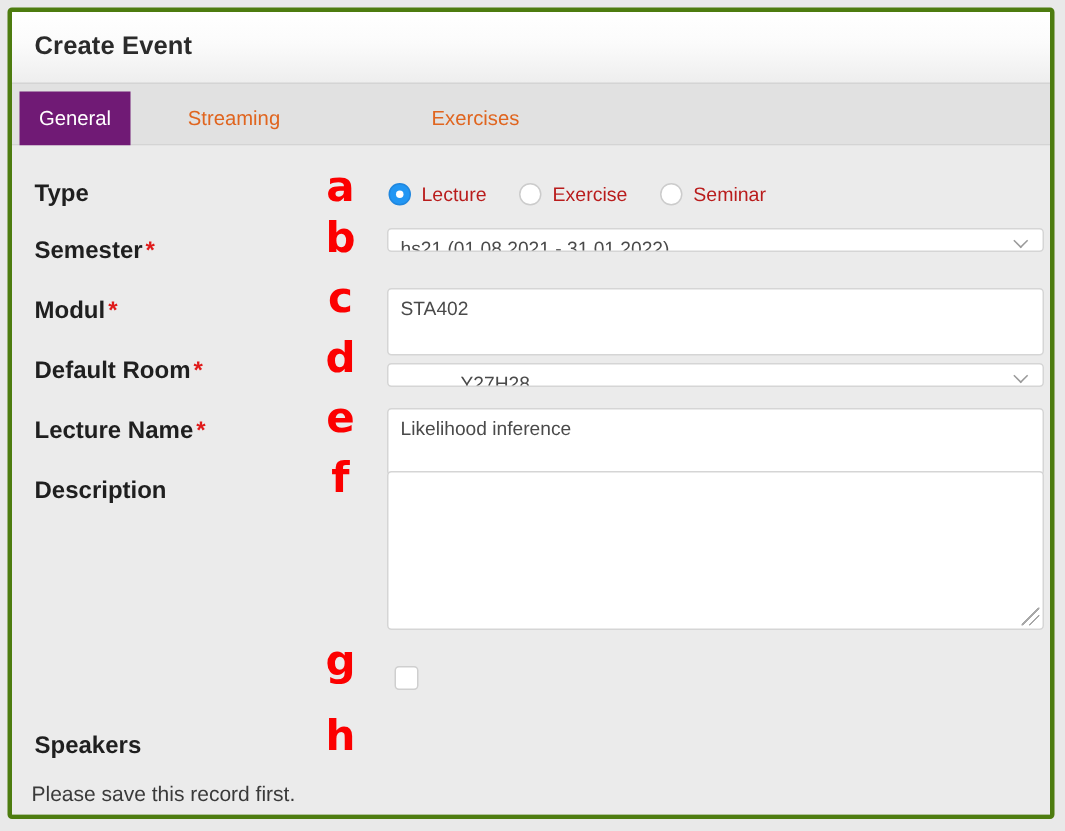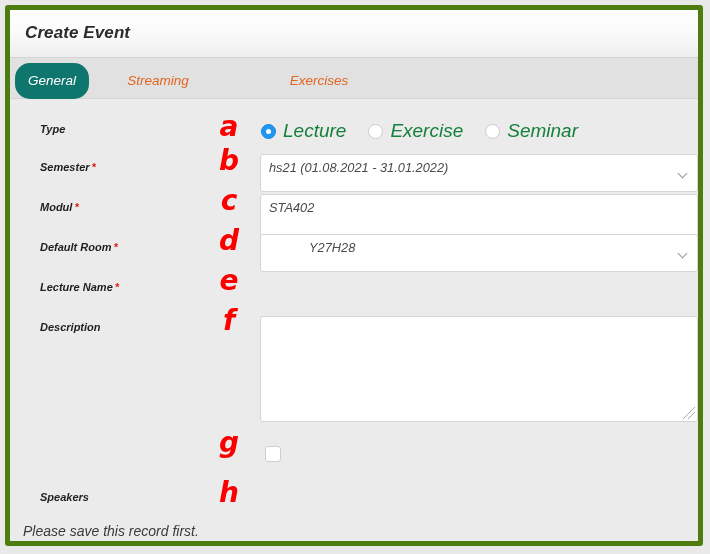--- a/index.html
+++ b/index.html
@@ -16,25 +16,24 @@
   }
 
   
   .panel {
     position: absolute;
     left: 5px;
     top: 5px;
     width: 698px;
     height: 541px;
     background: #ebebeb;
-    border: 5px solid #4d7c0f;
+    border: 3px solid #4d7c0f;
     border-radius: 3px;
     box-sizing: border-box;
     overflow: hidden;
-    font-style: italic;
   }
 
   
   .panel-header {
     position: absolute;
     left: 0;
     top: 0;
     width: 100%;
     height: 48px;
     background: linear-gradient(to bottom, #ffffff 0%, #fbfbfb 45%, #eeeeee 100%);
@@ -69,39 +68,38 @@
     height: 36px;
     line-height: 36px;
     font-size: 13.5px;
     color: #e0651f;
     white-space: nowrap;
     text-align: center;
     cursor: pointer;
     box-sizing: border-box;
   }
   .tab.active {
-    background: #0f766e;
+    background: #701a75;
     color: #ffffff;
-    border-radius: 15px;
   }
 
   
   .form-body {
     position: absolute;
     left: 0;
     top: 89px;
     right: 0;
     bottom: 0;
     background: #ebebeb;
   }
 
   .field-label {
     position: absolute;
-    left: 30px;
-    font-size: 11px;
+    left: 15px;
+    font-size: 16px;
     font-weight: bold;
     color: #1f1f1f;
     white-space: nowrap;
   }
   .req {
     color: #e01b1b;
     font-weight: bold;
     margin-left: 2px;
   }
 
@@ -131,21 +129,21 @@
     color: #4a4a4a;
   }
   .textbox {
     height: 45px;
     line-height: 25px;
     padding: 0 8px;
     white-space: nowrap;
     overflow: hidden;
   }
   .selectbox {
-    height: 38px;
+    height: 16px;
     line-height: 25px;
     padding: 0 26px 0 8px;
     white-space: nowrap;
     overflow: hidden;
   }
   .chevron {
     position: absolute;
     right: 9px;
     top: 50%;
     margin-top: -3px;
@@ -219,22 +217,22 @@
     left: 50%;
     top: 50%;
     width: 5px;
     height: 5px;
     margin: -2.5px 0 0 -2.5px;
     border-radius: 50%;
     background: #ffffff;
   }
   .radio-label {
     margin-left: 7px;
-    font-size: 19px;
-    color: #15803d;
+    font-size: 13px;
+    color: #b91c1c;
     white-space: nowrap;
     text-align: center;
   }
 
   
   .checkbox {
     position: absolute;
     left: 255px;
     width: 16px;
     height: 16px;
@@ -295,27 +293,30 @@
     </div>
 
     <div class="field-label" style="top:102px;"><span>Modul</span><span class="req">*</span></div>
     <div class="annot" style="top:88px;">c</div>
     <div class="ctrl textbox" style="top:95px;">
       <span>STA402</span>
     </div>
 
     <div class="field-label" style="top:142px;"><span>Default Room</span><span class="req">*</span></div>
     <div class="annot" style="top:128px;">d</div>
-    <div class="ctrl selectbox" style="top:135px;padding-left:48px;">
+    <div class="ctrl selectbox" style="top:145px;padding-left:48px;">
       <span>Y27H28</span>
       <span class="chevron"></span>
     </div>
 
     <div class="field-label" style="top:182px;"><span>Lecture Name</span><span class="req">*</span></div>
     <div class="annot" style="top:168px;">e</div>
+    <div class="ctrl textbox" style="top:175px;">
+      <span>Likelihood inference</span>
+    </div>
 
     <div class="field-label" style="top:222px;">Description</div>
     <div class="annot" style="top:208px;">f</div>
     <div class="ctrl textarea" style="top:217px;">
       <span></span>
       <span class="resize-grip"></span>
     </div>
 
     <div class="annot" style="top:330px;">g</div>
     <div class="checkbox" style="top:347px;"></div>

